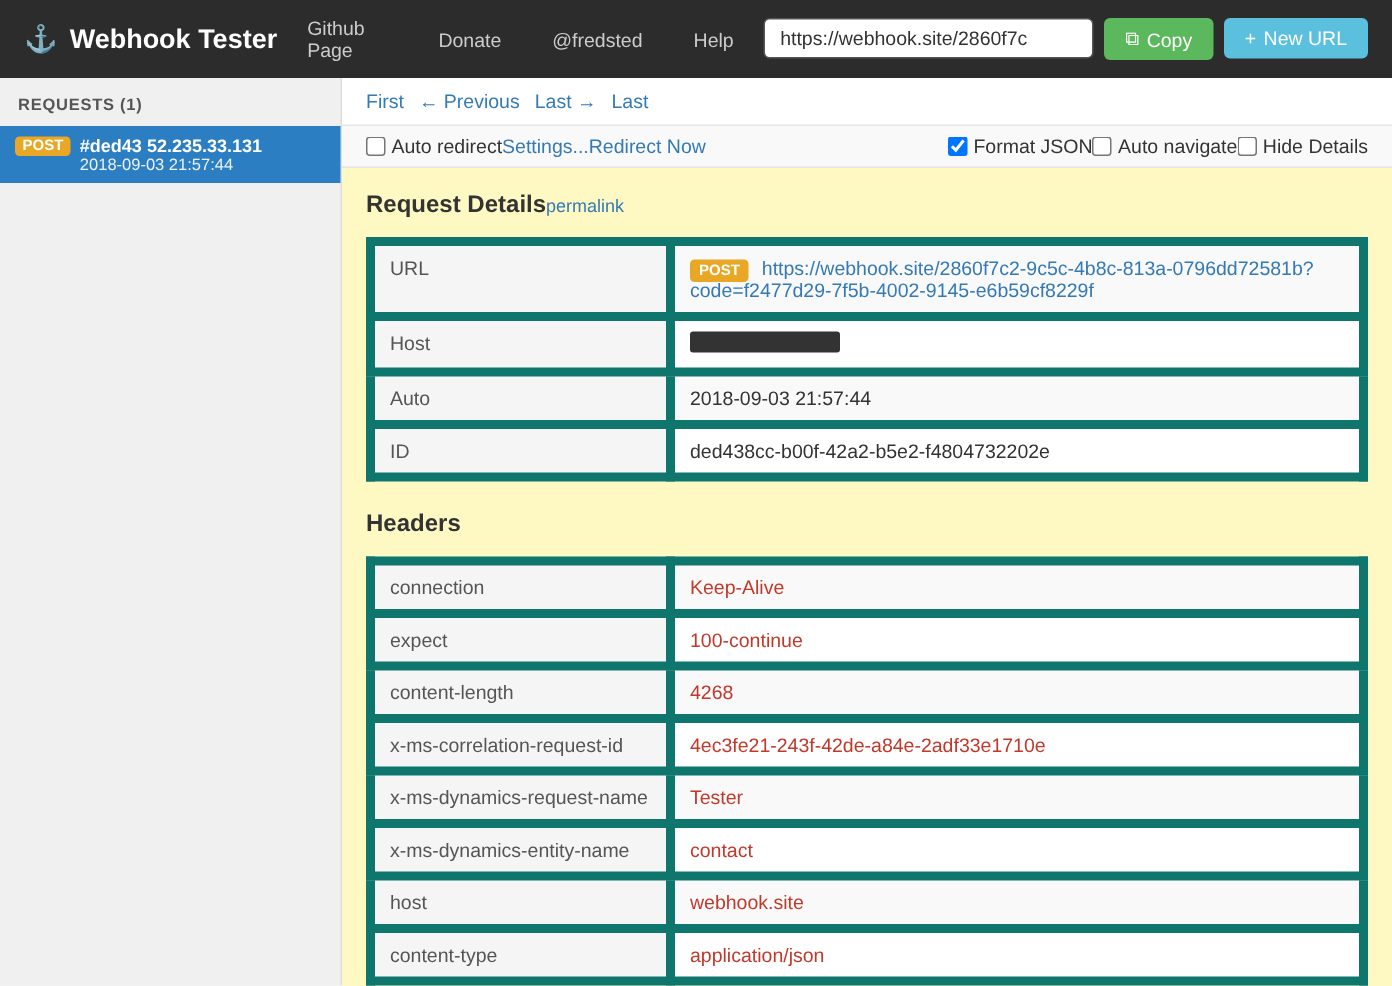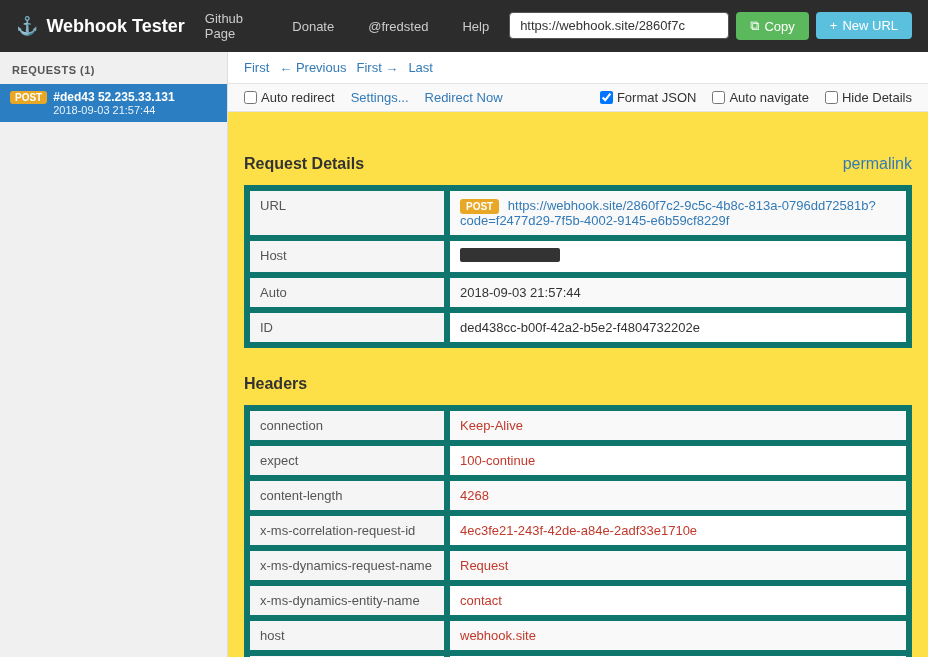--- a/index.html
+++ b/index.html
@@ -116,21 +116,21 @@
     }
     .request-info .req-time {
       font-size: 11px;
       opacity: 0.9;
     }
 
     
     .content {
       flex: 1;
       overflow-y: auto;
-      background: #fde047;
+      background: #fef9c3;
     }
 
     
     .pagination-bar {
       display: flex;
       align-items: center;
       gap: 10px;
       padding: 8px 16px;
       border-bottom: 1px solid #e5e5e5;
       background: white;
@@ -138,21 +138,20 @@
     .pagination-bar a {
       color: #337ab7;
       text-decoration: none;
       font-size: 13px;
     }
 
     
     .options-bar {
       display: flex;
       align-items: center;
-      gap: 16px;
       padding: 6px 16px;
       border-bottom: 1px solid #e5e5e5;
       background: #f9f9f9;
     }
     .options-bar label {
       display: flex;
       align-items: center;
       gap: 4px;
       font-size: 13px;
       cursor: pointer;
@@ -168,33 +167,31 @@
       font-size: 13px;
     }
 
     
     .request-details {
       padding: 16px;
     }
     .section-header {
       display: flex;
       align-items: center;
-      justify-content: space-between;
       margin-bottom: 12px;
-      margin-top: 27px;
     }
     .section-title {
       font-size: 16px;
       font-weight: 600;
       color: #333;
     }
     .permalink-link {
       color: #337ab7;
       text-decoration: none;
-      font-size: 16px;
+      font-size: 12px;
     }
 
     
     .details-table {
       width: 100%;
       border-collapse: collapse;
       margin-bottom: 20px;
     }
     .details-table tr:nth-child(odd) { background: #f9f9f9; }
     .details-table tr:nth-child(even) { background: white; }
@@ -299,21 +296,21 @@
         <div class="req-time">2018-09-03 21:57:44</div>
       </div>
     </div>
   </aside>
 
   <div class="content">
 
     <div class="pagination-bar">
       <a href="#">First</a>
       <a href="#">← Previous</a>
-      <a href="#">First →</a>
+      <a href="#">Last →</a>
       <a href="#">Last</a>
     </div>
 
     <div class="options-bar">
       <label>
         <input type="checkbox" style="">
         <span>Auto redirect</span>
       </label>
       <a class="settings-link" href="#">Settings...</a>
       <a class="redirect-now" href="#">Redirect Now</a>
@@ -379,21 +376,21 @@
           <tr>
             <td>content-length</td>
             <td><span class="val-number">4268</span></td>
           </tr>
           <tr>
             <td>x-ms-correlation-request-id</td>
             <td><span class="val-id">4ec3fe21-243f-42de-a84e-2adf33e1710e</span></td>
           </tr>
           <tr>
             <td>x-ms-dynamics-request-name</td>
-            <td><span class="val-update">Request</span></td>
+            <td><span class="val-update">Tester</span></td>
           </tr>
           <tr>
             <td>x-ms-dynamics-entity-name</td>
             <td><span class="val-contact">contact</span></td>
           </tr>
           <tr>
             <td>host</td>
             <td><a class="webhook-link" href="#">webhook.site</a></td>
           </tr>
           <tr>

